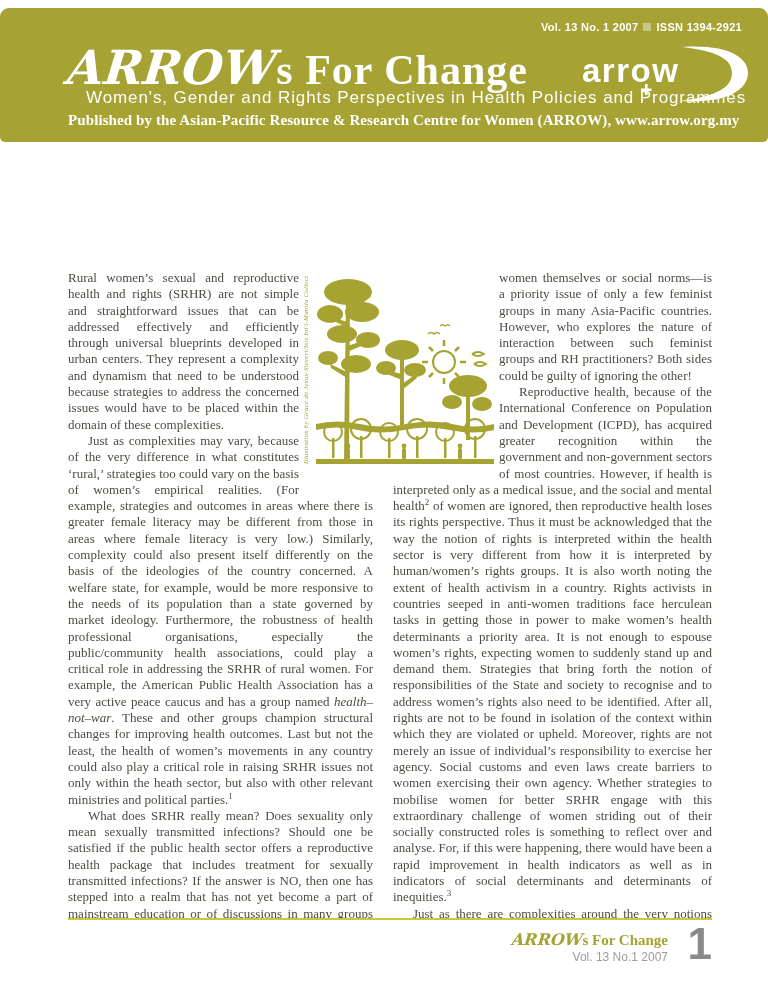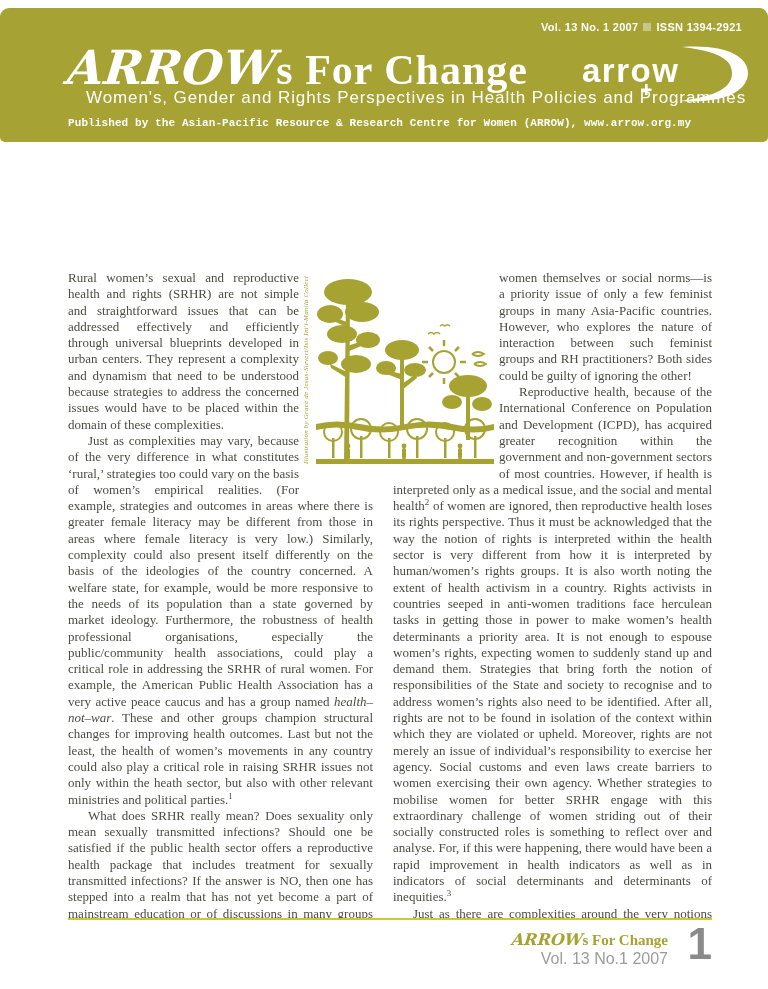--- a/index.html
+++ b/index.html
@@ -72,23 +72,23 @@
     font-family: "Liberation Sans", sans-serif;
     font-weight: 400;
     font-size: 17px;
     letter-spacing: 0.9px;
     color: #ffffff;
     white-space: nowrap;
   }
   .banner-published {
     position: absolute;
     left: 68px; bottom: 13px;
-    font-family: Liberation Mono, monospace;
-    font-weight: bold;
-    font-size: 11px;
+    font-family: Liberation Serif, serif;
+    font-weight: bold;
+    font-size: 15px;
     letter-spacing: 0.1px;
     color: #ffffff;
     white-space: nowrap;
   }
 
   
   .title-block {
     position: absolute;
     top: 160px; left: 66px; right: 40px;
   }
@@ -187,21 +187,21 @@
   }
   .footer-brand-rest {
     font-family: "Liberation Serif", serif;
     font-weight: bold;
     font-size: 15px;
     color: #a7a333;
   }
   .footer-issue {
     margin-top: 1px;
     font-family: "Liberation Sans", sans-serif;
-    font-size: 16px;
+    font-size: 12px;
     color: #9c9c9c;
   }
   .footer-page-number {
     position: absolute;
     top: 922px; right: 56px;
     font-family: "Liberation Sans", sans-serif;
     font-weight: bold;
     font-size: 44px;
     line-height: 44px;
     color: #8a8a8a;

